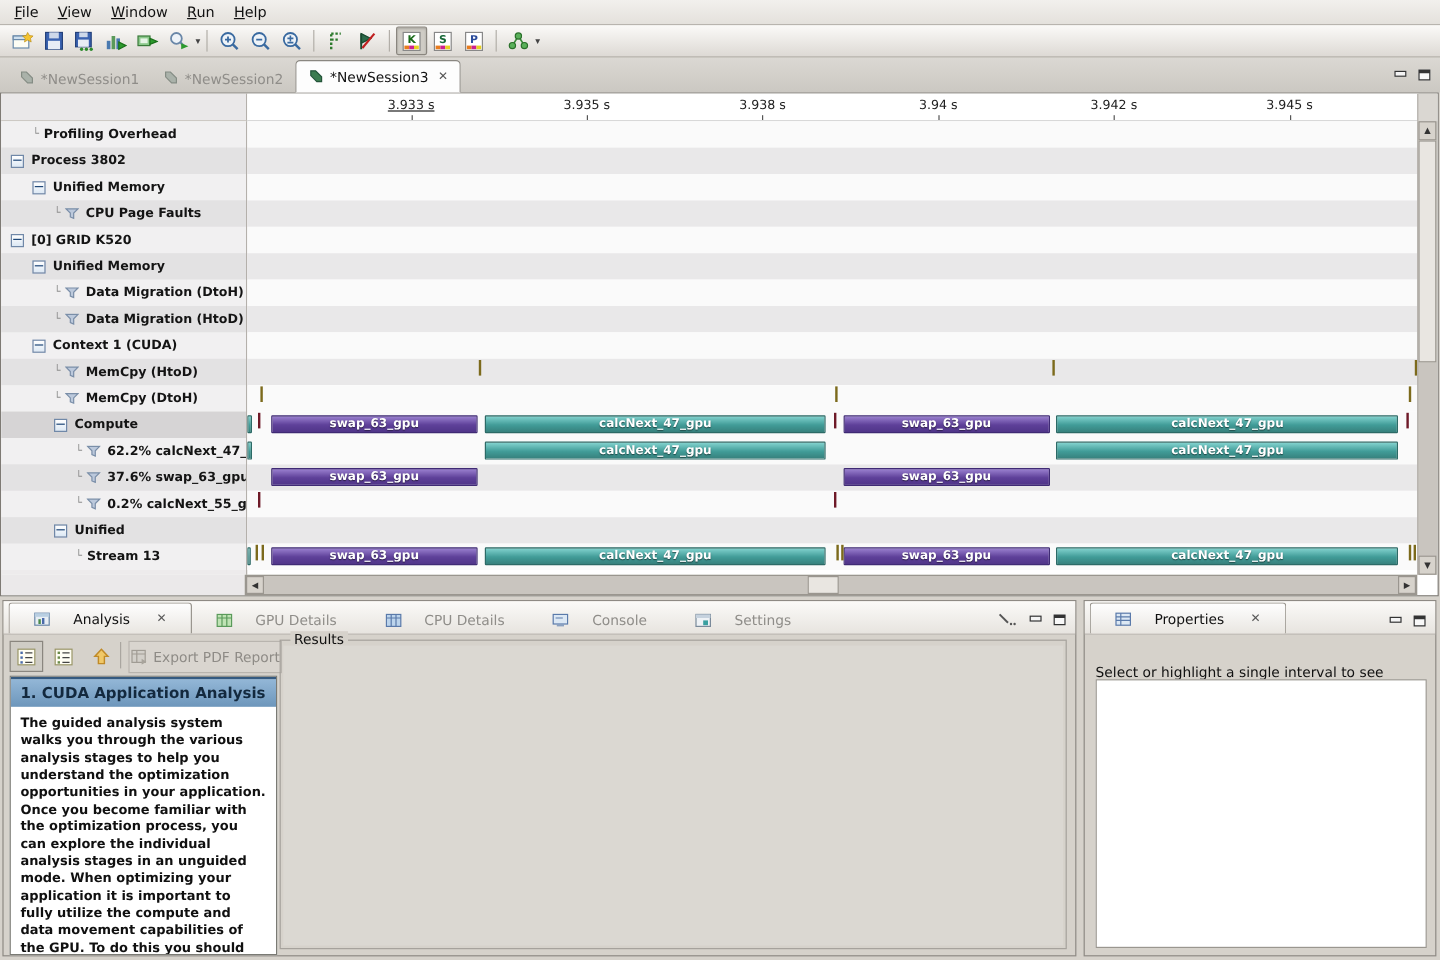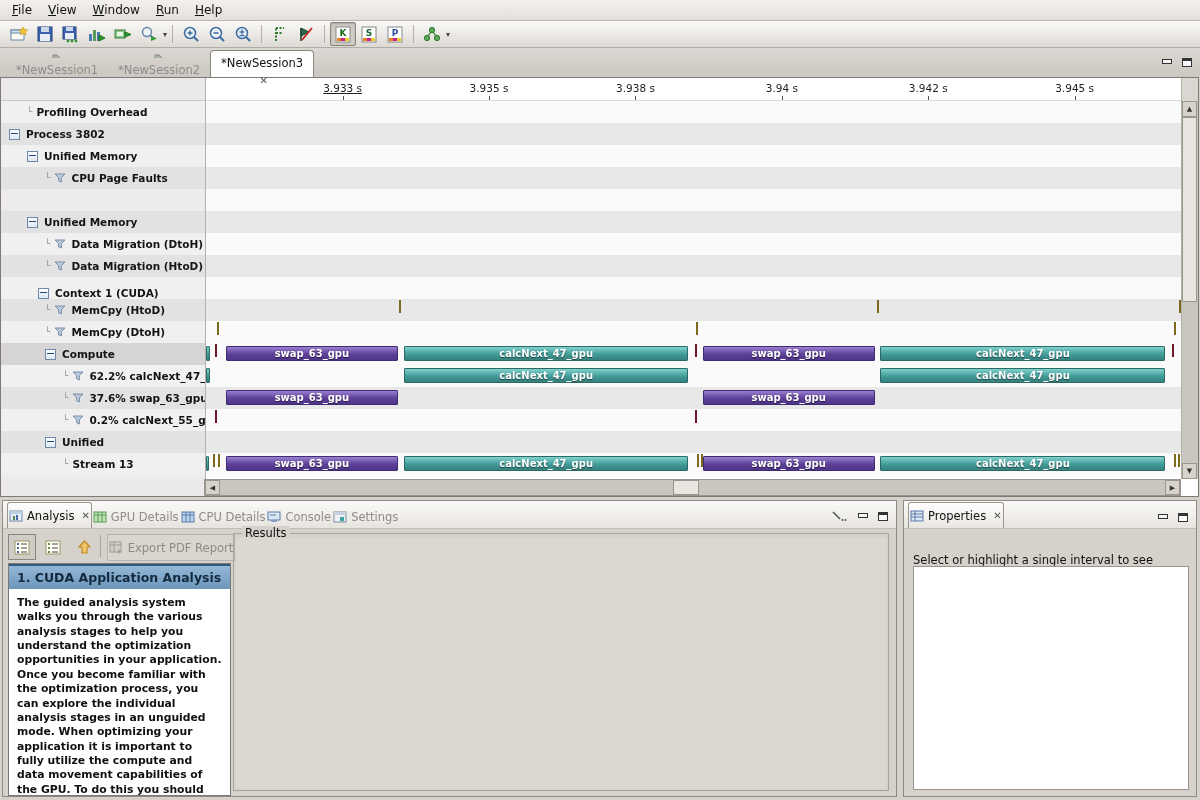--- a/index.html
+++ b/index.html
@@ -20,21 +20,21 @@
            display:flex;align-items:center;padding-left:6px;box-sizing:border-box;}
   .tbtn{width:24px;height:22px;display:flex;align-items:center;justify-content:center;border:1px solid transparent;border-radius:2px;}
   .tbtn.pressed{border:1px solid #8a867f;background:#cfccc5;box-shadow:inset 0 1px 2px rgba(0,0,0,.2);}
   .tsep{width:1px;height:18px;background:#b2aea8;margin:0 5px;}
   .caret{font-size:8px;color:#444;margin-left:1px;}
 
   
   #sesstabs{position:absolute;left:0;top:48px;width:1200px;height:29px;
             background:linear-gradient(#dbd8d3,#cbc8c2);display:flex;align-items:flex-end;padding-left:6px;box-sizing:border-box;}
   .stab{height:23px;display:flex;align-items:center;gap:5px;padding:0 10px;font-size:11.5px;
-        color:#8f8d89;border-radius:4px 4px 0 0;flex-direction:column;}
+        color:#8f8d89;border-radius:4px 4px 0 0;}
   .stab.active{background:#fdfdfd;border:1px solid #8a8781;border-bottom:none;height:26px;color:#111;z-index:5;}
   .stab-close{font-size:10px;color:#555;font-weight:bold;margin-left:3px;}
 
   
   #tlpanel{position:absolute;left:0;top:77px;width:1199px;height:420px;background:#fff;
            border:1px solid #7e7a74;box-sizing:border-box;}
   #treeheader{position:absolute;left:0;top:0;width:205px;height:23px;background:#eae8e9;
               border-right:1px solid #b4b0ab;border-bottom:1px solid #cdc9c4;box-sizing:border-box;}
   #ruler{position:absolute;left:205px;top:0;width:976px;height:23px;background:#fff;border-bottom:1px solid #d8d8d8;box-sizing:border-box;}
   .rlab{position:absolute;top:4px;transform:translateX(-50%);font-size:10.5px;color:#222;white-space:nowrap;}
@@ -68,21 +68,21 @@
         display:flex;align-items:center;justify-content:center;font-size:7px;color:#333;}
   .sthumb{position:absolute;background:#e9e6e1;border:1px solid #9a968f;box-sizing:border-box;}
   #vscroll{position:absolute;right:0;top:23px;width:17px;height:378px;background:#c9c5bf;border-left:1px solid #b4b0ab;box-sizing:border-box;}
   #hscroll{position:absolute;left:203px;top:401px;width:977px;height:17px;background:#c9c5bf;border:1px solid #9a968f;box-sizing:border-box;}
   #hscroll-fill{position:absolute;left:0;top:401px;width:203px;height:17px;background:#ebe9ea;}
 
   
   .panel{position:absolute;background:#d6d2cb;border:1px solid #8e8a84;box-sizing:border-box;}
   .ptabbar{position:absolute;left:0;top:0;right:0;height:28px;background:linear-gradient(#fbfaf8,#e7e4df);
            border-bottom:1px solid #c0bcb6;display:flex;align-items:flex-end;padding-left:4px;box-sizing:border-box;}
-  .ptab{height:22px;display:flex;align-items:center;gap:4px;padding:0 1px;font-size:11.5px;color:#8f8d89;}
+  .ptab{height:22px;display:flex;align-items:center;gap:19px;padding:0 20px;font-size:11.5px;color:#8f8d89;}
   .ptab.active{background:linear-gradient(#fefefe,#e9e6e1);border:1px solid #9a968f;border-bottom:none;
                border-radius:3px 3px 0 0;height:25px;color:#111;}
   .winbtns{margin-left:auto;display:flex;align-items:center;gap:10px;padding-right:8px;padding-bottom:6px;}
   .wmin{width:11px;height:9px;position:relative;}
   .wmin::after{content:"";position:absolute;left:1px;top:1px;width:8px;height:3px;border:1px solid #333;background:#f4f4f4;}
   .wmax{width:10px;height:9px;border:1px solid #333;border-top:3px solid #333;background:#f8f8f8;box-sizing:border-box;}
 
   
   #an-iconbar{position:absolute;left:5px;top:33px;display:flex;gap:3px;align-items:center;}
   .abtn{width:26px;height:24px;display:flex;align-items:center;justify-content:center;border:1px solid transparent;}
@@ -307,20 +307,26 @@
       </div>
       <div class="trow t1" style="top: 66px; padding-left: 44px;">
         <span class="corner">└</span>
         <span class="funnel">
           <svg width="12" height="10">
             <path d="M1,1 h10 l-3.6,3.6 v4.4 l-2.8,-1.2 v-3.2 z" fill="#bcc9dc" stroke="#7a8ea8"></path>
           </svg>
         </span>
         <span>CPU Page Faults</span>
       </div>
+      <div class="trow t0" style="top: 88px; padding-left: 8px;">
+        <span class="minusbox">
+          <span class="mline"></span>
+        </span>
+        <span>[0] GRID K520</span>
+      </div>
       <div class="trow t1" style="top: 110px; padding-left: 26px;">
         <span class="minusbox">
           <span class="mline"></span>
         </span>
         <span>Unified Memory</span>
       </div>
       <div class="trow t0" style="top: 132px; padding-left: 44px;">
         <span class="corner">└</span>
         <span class="funnel">
           <svg width="12" height="10">
@@ -331,21 +337,21 @@
       </div>
       <div class="trow t1" style="top: 154px; padding-left: 44px;">
         <span class="corner">└</span>
         <span class="funnel">
           <svg width="12" height="10">
             <path d="M1,1 h10 l-3.6,3.6 v4.4 l-2.8,-1.2 v-3.2 z" fill="#bcc9dc" stroke="#7a8ea8"></path>
           </svg>
         </span>
         <span>Data Migration (HtoD)</span>
       </div>
-      <div class="trow t0" style="top: 176px; padding-left: 37px; align-items: flex-end;">
+      <div class="trow t0" style="top: 176px; padding-left: 26px;">
         <span class="minusbox">
           <span class="mline"></span>
         </span>
         <span>Context 1 (CUDA)</span>
       </div>
       <div class="trow t1" style="top: 198px; padding-left: 44px;">
         <span class="corner">└</span>
         <span class="funnel">
           <svg width="12" height="10">
             <path d="M1,1 h10 l-3.6,3.6 v4.4 l-2.8,-1.2 v-3.2 z" fill="#bcc9dc" stroke="#7a8ea8"></path>

